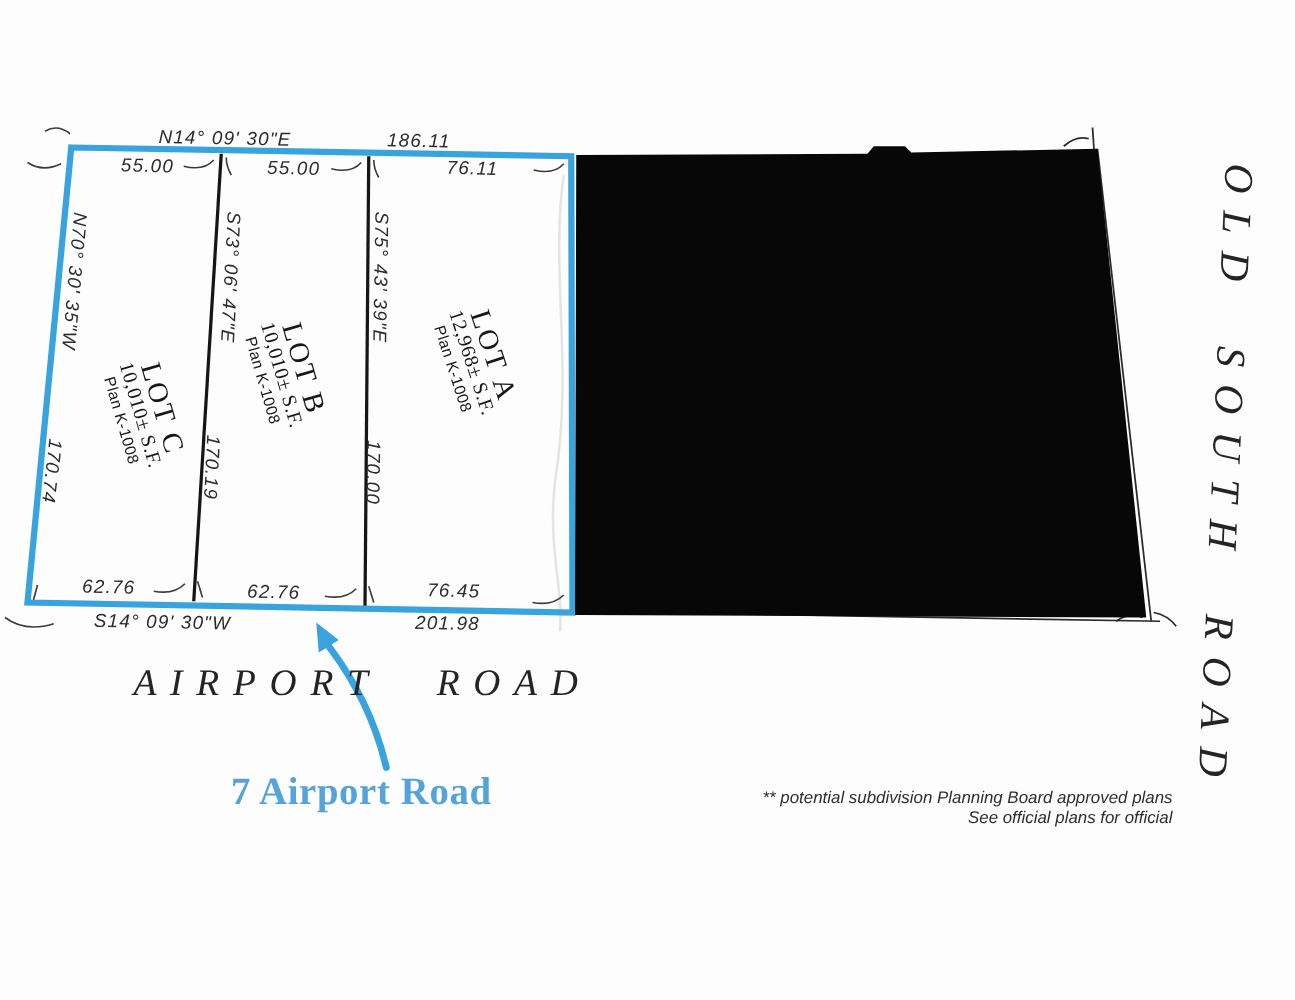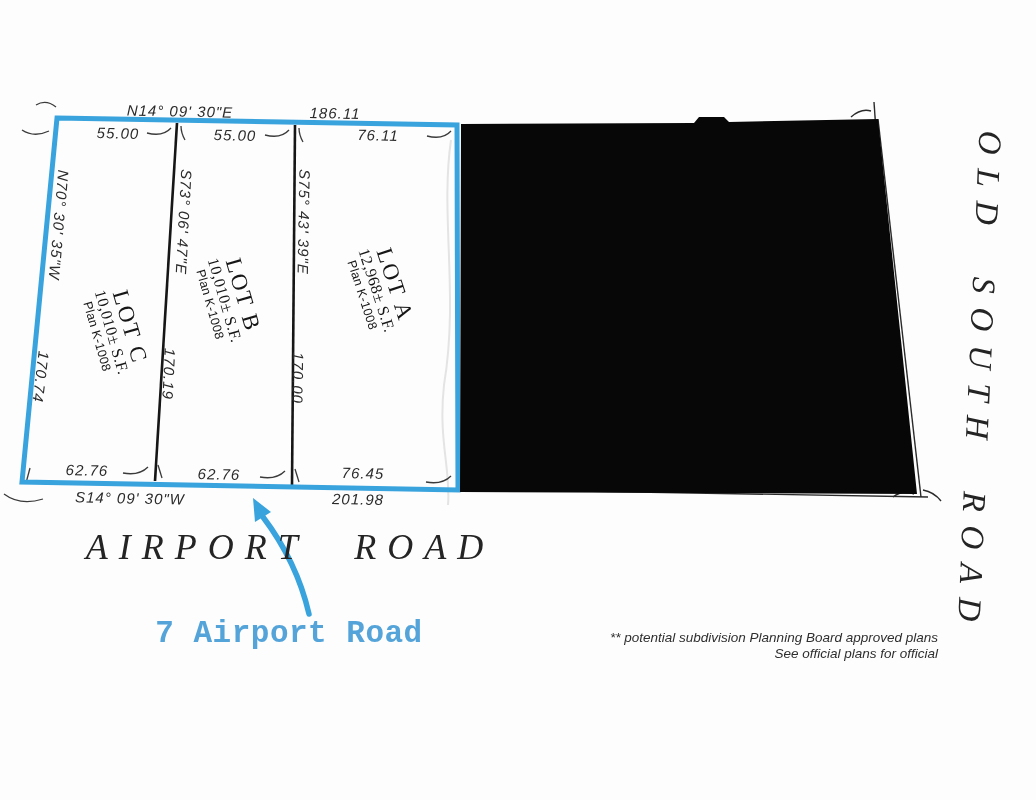--- a/index.html
+++ b/index.html
@@ -34,28 +34,28 @@
     line-height:1.02;
   }
   .lot .name{font-size:23px;letter-spacing:2px;}
   .lot .area{font-size:16px;letter-spacing:0.5px;}
   .lot .plan{font-family:"Liberation Sans",sans-serif;font-size:12.5px;letter-spacing:0.3px;}
   .lot-c{transform:translate(-50%,-50%) rotate(74deg);}
   .lot-b{transform:translate(-50%,-50%) rotate(74deg);}
   .lot-a{transform:translate(-50%,-50%) rotate(72deg);}
   .road{
     font-family:"Liberation Serif",serif;font-style:italic;color:#242424;
-    font-size:36px;letter-spacing:11px;word-spacing:26px;
+    font-size:30px;letter-spacing:11px;word-spacing:26px;
   }
   .road-vert{
     font-size:33px;letter-spacing:14px;word-spacing:16px;
     transform:translate(-50%,-50%) rotate(92.5deg);
   }
   .annotation{
-    font-family:Liberation Mono, monospace;font-weight:700;
+    font-family:Liberation Serif, serif;font-weight:700;
     font-size:31px;color:var(--label-blue);letter-spacing:0.5px;
   }
   .disclaimer{
     position:absolute;right:98px;top:630px;text-align:right;
     font-family:"Liberation Sans",sans-serif;font-style:italic;
     font-size:13.5px;color:#2e2e2e;line-height:1.18;
   }
 </style>
 </head>
 <body>

